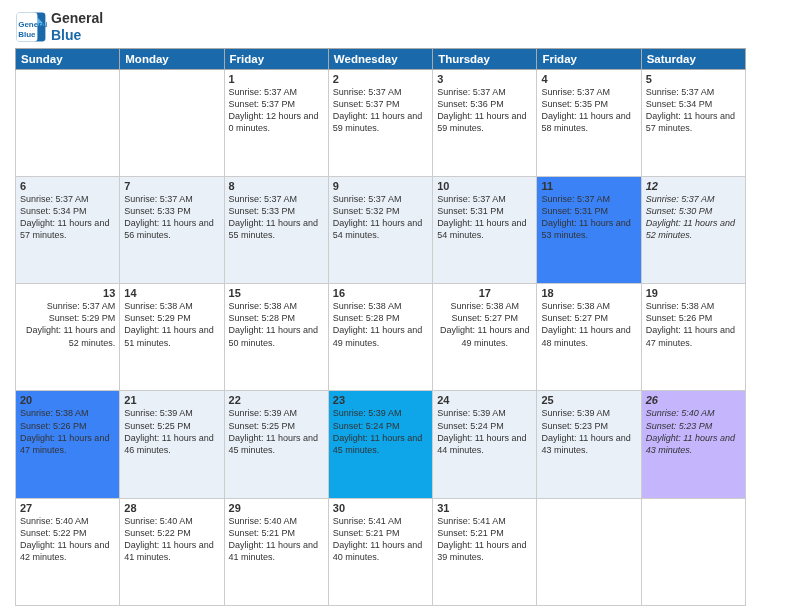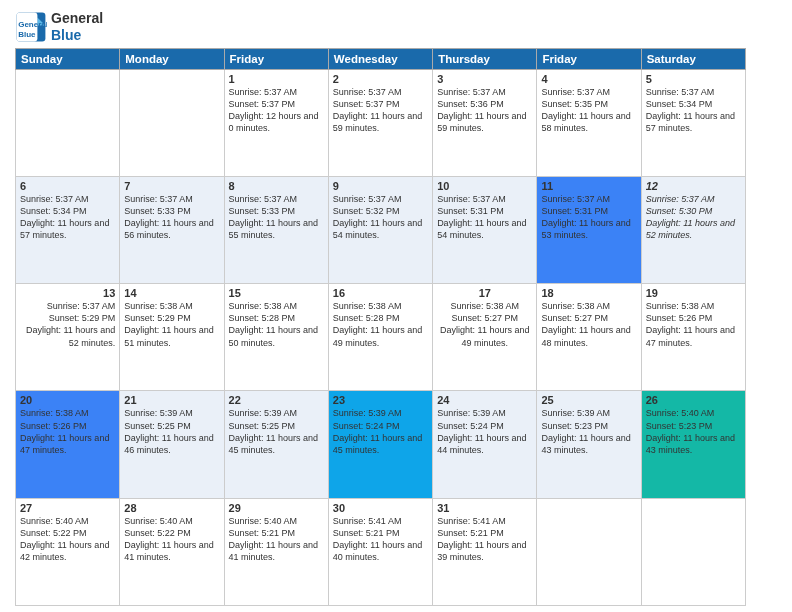--- a/index.html
+++ b/index.html
@@ -281,21 +281,21 @@
             <div class="day-info" style="white-space: pre-line;">Sunrise: 5:39 AM
 Sunset: 5:24 PM
 Daylight: 11 hours and 44 minutes.</div>
           </td>
           <td style="background: rgb(234, 240, 248);">
             <span class="day-number">25</span>
             <div class="day-info" style="white-space: pre-line;">Sunrise: 5:39 AM
 Sunset: 5:23 PM
 Daylight: 11 hours and 43 minutes.</div>
           </td>
-          <td style="background: #14b8a6;">
+          <td style="background: #c4b5fd; font-style: italic;">
             <span class="day-number">26</span>
             <div class="day-info" style="white-space: pre-line;">Sunrise: 5:40 AM
 Sunset: 5:23 PM
 Daylight: 11 hours and 43 minutes.</div>
           </td>
         </tr>
         <tr>
           <td style="background: rgb(255, 255, 255);">
             <span class="day-number">27</span>
             <div class="day-info" style="white-space: pre-line;">Sunrise: 5:40 AM

